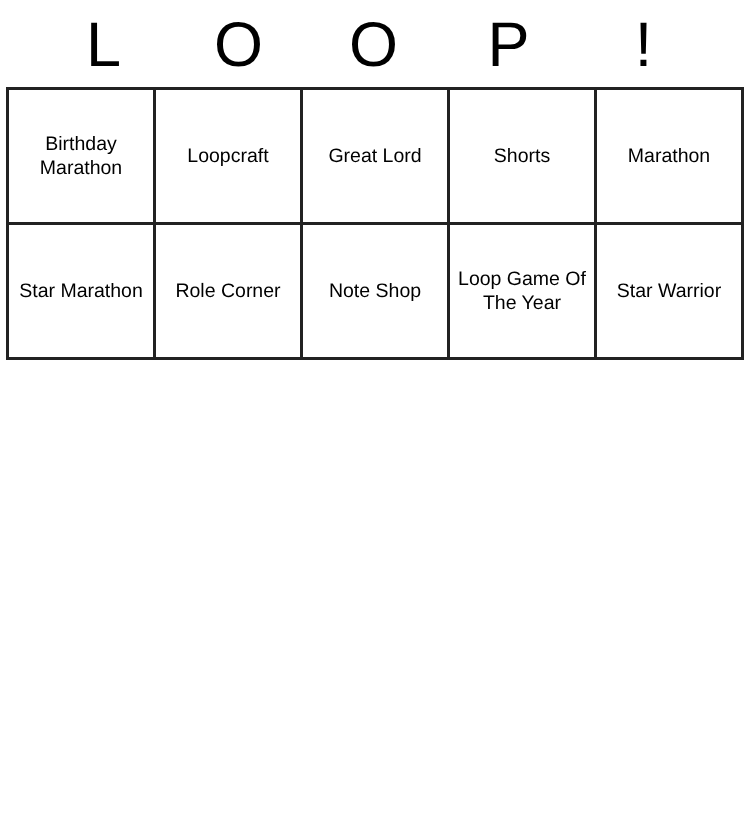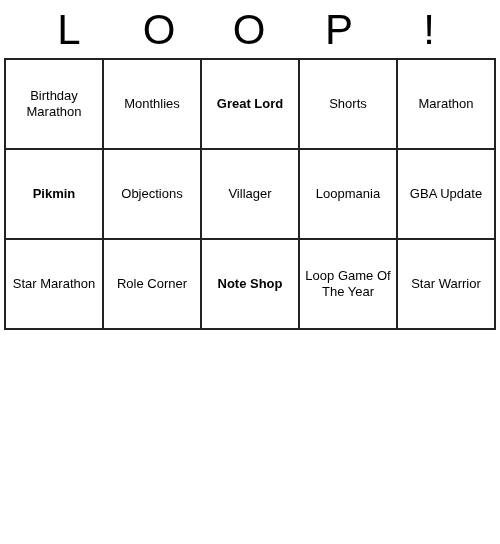--- a/index.html
+++ b/index.html
@@ -38,21 +38,21 @@
       vertical-align: middle;
       height: 90px;
       width: 98px;
       padding: 4px 3px;
       font-size: 13px;
       line-height: 1.2;
       overflow: hidden;
     }
     .cell-large {
       font-size: 22px;
-      font-weight: bold;
+      font-weight: normal;
     }
     .cell-medium {
       font-size: 18px;
       font-weight: bold;
     }
     .cell-small {
       font-size: 11px;
     }
   </style>
 </head>
@@ -63,31 +63,24 @@
     <span class="header-letter">O</span>
     <span class="header-letter">O</span>
     <span class="header-letter">P</span>
     <span class="header-letter">!</span>
   </div>
 
 <table id="bingo-grid">
   <tbody id="bingo-body">
   <tr>
         <td>Birthday Marathon</td>
-        <td>Monthlies</td>
+        <td>Loopcraft</td>
         <td class="cell-large">Great Lord</td>
         <td>Shorts</td>
         <td>Marathon</td>
-      </tr>
-      <tr>
-        <td class="cell-medium">Pikmin</td>
-        <td class="cell-small">Objections</td>
-        <td>Villager</td>
-        <td class="cell-small">Loopmania</td>
-        <td>GBA Update</td>
       </tr>
       <tr>
         <td>Star Marathon</td>
         <td>Role Corner</td>
         <td class="cell-large">Note Shop</td>
         <td class="cell-small">Loop Game Of The Year</td>
         <td>Star Warrior</td>
       </tr>
     </tbody>
 </table>

